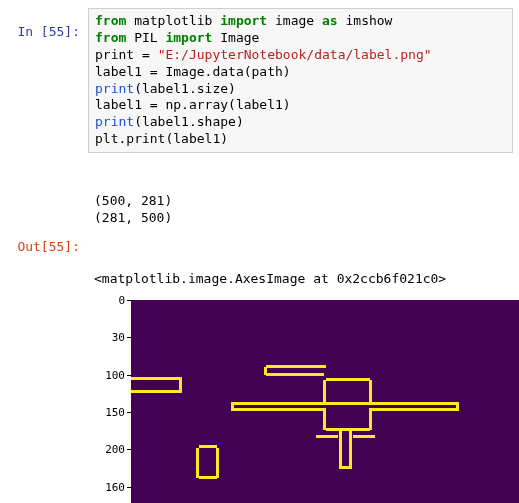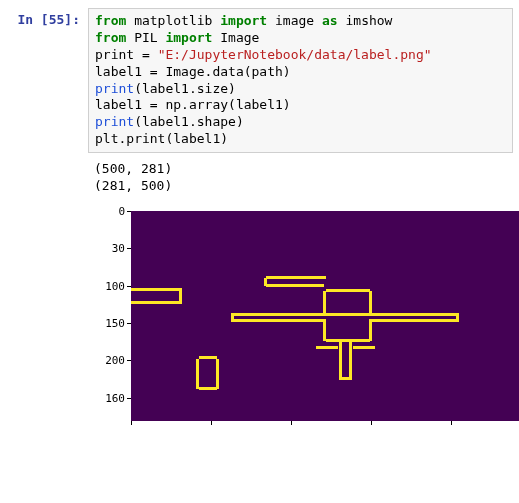--- a/index.html
+++ b/index.html
@@ -1,22 +1,22 @@
 <!DOCTYPE html>
 <html><head>
   <meta charset="utf-8">
   <style>
     * { margin: 0; padding: 0; box-sizing: border-box; }
     body { font-family: Consolas, Monaco, monospace; font-size: 13px; background: #fff; padding: 8px 6px; width: 519px; }
     .cell { display: flex; margin-bottom: 4px; }
     .prompt { width: 82px; text-align: right; padding-right: 8px; padding-top: 4px; font-family: Consolas, monospace; flex-shrink: 0; }
-    .in-prompt { color: #303F9F; font-weight: bold; }
+    .in-prompt { color: #303F9F; font-weight: normal; margin-top: 12px; }
     .out-prompt { color: #D84315; }
     .code-area { flex: 1; background: #f7f7f7; border: 1px solid #cfcfcf; padding: 4px 6px; line-height: 1.3; white-space: pre; font-family: Consolas, monospace; overflow: hidden; }
-    .output-area { flex: 1; padding: 4px 6px; line-height: 1.3; white-space: pre; font-family: Consolas, monospace; }
+    .output-area { flex: 1; padding: 4px 6px; line-height: 1.3; white-space: pre; font-family: Consolas, monospace; margin-top: 32px; }
     .kw { color: #008000; font-weight: bold; }
     .str { color: #BA2121; }
     .fn { color: #1d4ed8; }
     .plot-container { margin-left: 90px; margin-top: 8px; }
     .plot { position: relative; }
     .plot-area { position: relative; width: 400px; height: 210px; background: #440154; margin-left: 35px; }
     .y-ticks { position: absolute; left: -35px; top: 0; height: 100%; width: 32px; }
     .y-tick { position: absolute; right: 3px; font-size: 11px; text-align: right; transform: translateY(-50%); color: #000; }
     .x-ticks { position: absolute; bottom: -18px; left: 0; width: 100%; }
     .x-tick { position: absolute; font-size: 11px; transform: translateX(-50%); color: #000; }
@@ -39,20 +39,22 @@
 <span>plt.print(label1)</span></div>
 </div>
 
 <div class="cell">
   <div class="prompt"></div>
   <div class="output-area">(500, 281)
 (281, 500)</div>
 </div>
 
 <div class="cell">
+  <div class="prompt out-prompt">Out[55]:</div>
+  <div class="output-area">&lt;matplotlib.image.AxesImage at 0x2ccb6f021c0&gt;</div>
 </div>
 
 <div class="plot-container">
   <div class="plot">
     <div class="plot-area">
       <div class="y-ticks">
         <span class="y-tick" style="top:0%">0</span>
         <span class="y-tick" style="top:17.8%">30</span>
         <span class="y-tick" style="top:35.6%">100</span>
         <span class="y-tick" style="top:53.4%">150</span>

